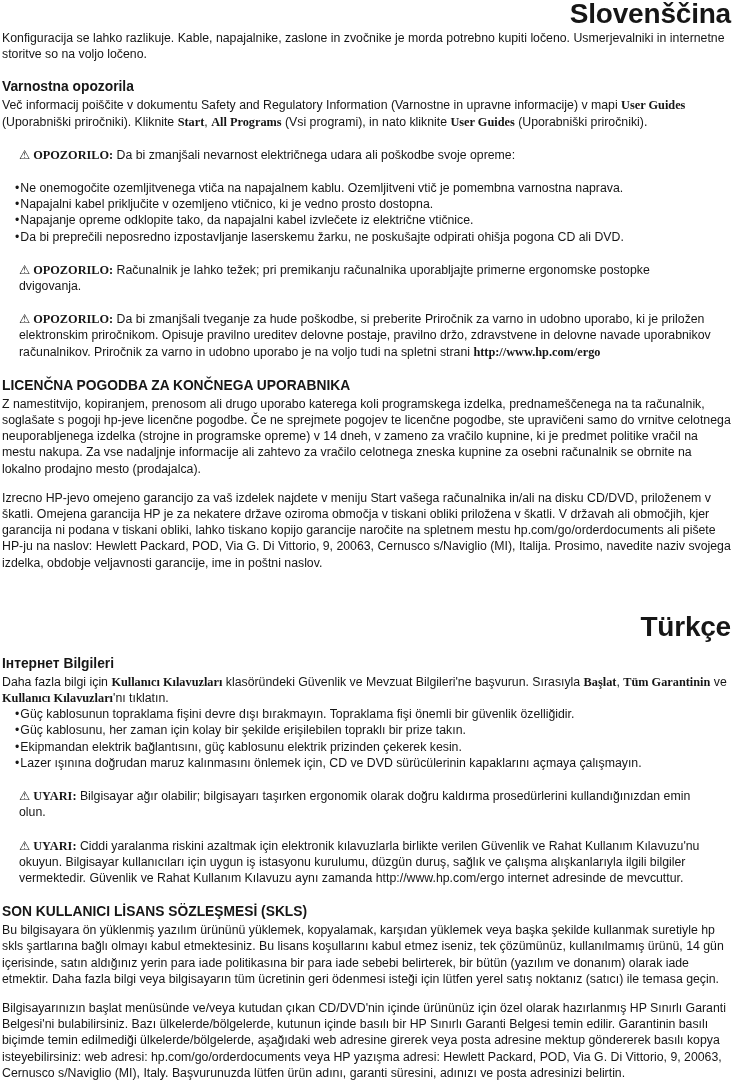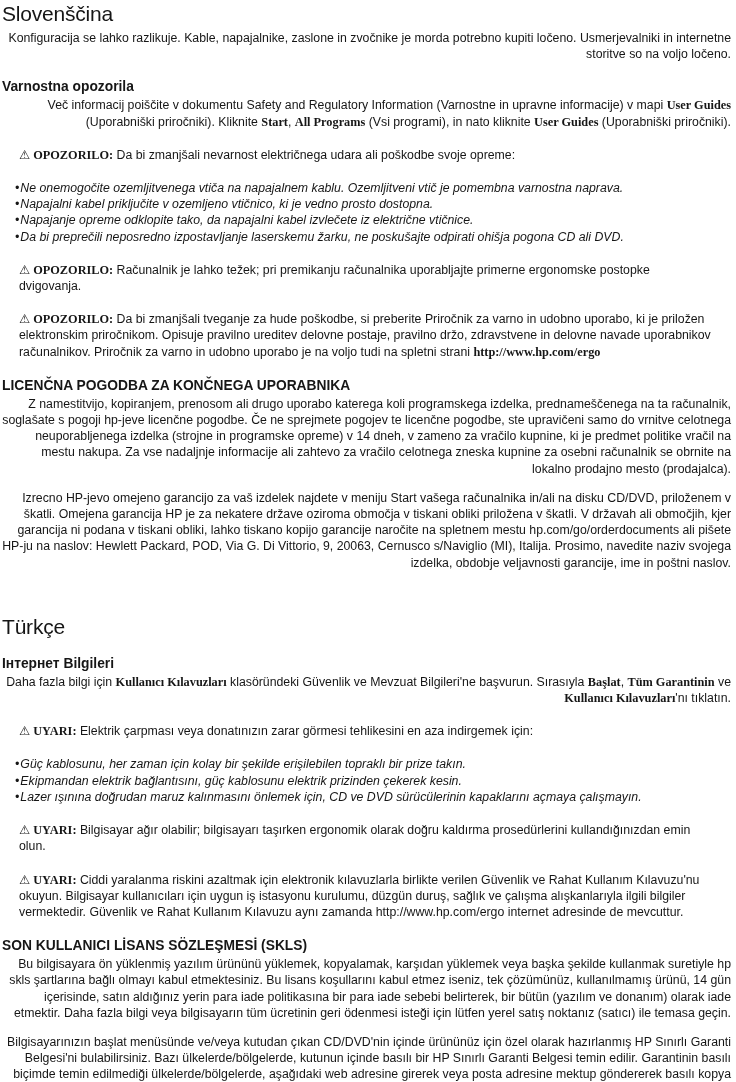--- a/index.html
+++ b/index.html
@@ -16,51 +16,51 @@
     font-size: 12.3px;
     line-height: 16.2px;
   }
   #doc {
     padding: 2px 5px 0 2px;
   }
   .lang-section + .lang-section {
     margin-top: 44px;
   }
   .lang-title {
-    font-size: 21px;
+    font-size: 28px;
     line-height: 24px;
-    font-weight: normal;
+    font-weight: bold;
     margin: 0 0 4px 0;
     letter-spacing: -0.2px;
+    text-align: right;
   }
   .sub-heading {
     font-size: 13.8px;
     line-height: 17px;
     font-weight: bold;
     margin: 16px 0 2px 0;
   }
-  .para { margin: 0; text-align: right; }
+  .para { margin: 0; }
   .para.spaced { margin-top: 13px; }
   .warning { margin: 17px; }
   .warn-icon {
     font-family: "DejaVu Sans", sans-serif;
     font-size: 12.5px;
     margin-right: 3px;
   }
   .b { font-weight: bold; font-family: Liberation Serif, serif; }
   .i { }
   .bullets {
     list-style: none;
     margin: 0;
     padding: 0 0 0 13px;
   }
   .bullets li {
     text-indent: -7px;
     padding-left: 7px;
-    font-style: italic;
   }
   .bullets li .bullet-glyph { margin-right: 1px; }
 </style>
 </head>
 <body>
 
 <main id="doc">
     <section class="lang-section">
       <h1 class="lang-title">Slovenščina</h1>
       <p class="para">Konfiguracija se lahko razlikuje. Kable, napajalnike, zaslone in zvočnike je morda potrebno kupiti ločeno. Usmerjevalniki in internetne storitve so na voljo ločeno.</p>
@@ -76,22 +76,22 @@
       <p class="warning"><span class="warn-icon">⚠</span><span class="b">OPOZORILO:</span> Računalnik je lahko težek; pri premikanju računalnika uporabljajte primerne ergonomske postopke dvigovanja.</p>
       <p class="warning"><span class="warn-icon">⚠</span><span class="b">OPOZORILO:</span> Da bi zmanjšali tveganje za hude poškodbe, si preberite <span class="i">Priročnik za varno in udobno uporabo</span>, ki je priložen elektronskim priročnikom. Opisuje pravilno ureditev delovne postaje, pravilno držo, zdravstvene in delovne navade uporabnikov računalnikov. <span class="i">Priročnik za varno in udobno uporabo</span> je na voljo tudi na spletni strani <span class="b">http://www.hp.com/ergo</span></p>
       <h2 class="sub-heading">LICENČNA POGODBA ZA KONČNEGA UPORABNIKA</h2>
       <p class="para">Z namestitvijo, kopiranjem, prenosom ali drugo uporabo katerega koli programskega izdelka, prednameščenega na ta računalnik, soglašate s pogoji hp-jeve licenčne pogodbe. Če ne sprejmete pogojev te licenčne pogodbe, ste upravičeni samo do vrnitve celotnega neuporabljenega izdelka (strojne in programske opreme) v 14 dneh, v zameno za vračilo kupnine, ki je predmet politike vračil na mestu nakupa. Za vse nadaljnje informacije ali zahtevo za vračilo celotnega zneska kupnine za osebni računalnik se obrnite na lokalno prodajno mesto (prodajalca).</p>
       <p class="para spaced">Izrecno HP-jevo omejeno garancijo za vaš izdelek najdete v meniju Start vašega računalnika in/ali na disku CD/DVD, priloženem v škatli. Omejena garancija HP je za nekatere države oziroma območja v tiskani obliki priložena v škatli. V državah ali območjih, kjer garancija ni podana v tiskani obliki, lahko tiskano kopijo garancije naročite na spletnem mestu hp.com/go/orderdocuments ali pišete HP-ju na naslov: Hewlett Packard, POD, Via G. Di Vittorio, 9, 20063, Cernusco s/Naviglio (MI), Italija. Prosimo, navedite naziv svojega izdelka, obdobje veljavnosti garancije, ime in poštni naslov.</p>
     </section>
     <section class="lang-section">
       <h1 class="lang-title">Türkçe</h1>
       <h2 class="sub-heading">Інтернет Bilgileri</h2>
       <p class="para">Daha fazla bilgi için <span class="b">Kullanıcı Kılavuzları</span> klasöründeki <span class="i">Güvenlik ve Mevzuat Bilgileri</span>'ne başvurun. Sırasıyla <span class="b">Başlat</span>, <span class="b">Tüm Garantinin</span> ve <span class="b">Kullanıcı Kılavuzları</span>'nı tıklatın.</p>
-      <p class="warning"><span class="warn-icon">⚠</span><span class="b">UYARI:</span> Elektrik çarpması veya donatınızın zarar görmesi tehlikesini en aza indirgemek için:</p>
       <ul class="bullets">
+        <li><span class="bullet-glyph">•</span>Güç kablosunun topraklama fişini devre dışı bırakmayın. Topraklama fişi önemli bir güvenlik özelliğidir.</li>
         <li><span class="bullet-glyph">•</span>Güç kablosunu, her zaman için kolay bir şekilde erişilebilen topraklı bir prize takın.</li>
         <li><span class="bullet-glyph">•</span>Ekipmandan elektrik bağlantısını, güç kablosunu elektrik prizinden çekerek kesin.</li>
         <li><span class="bullet-glyph">•</span>Lazer ışınına doğrudan maruz kalınmasını önlemek için, CD ve DVD sürücülerinin kapaklarını açmaya çalışmayın.</li>
       </ul>
       <p class="warning"><span class="warn-icon">⚠</span><span class="b">UYARI:</span> Bilgisayar ağır olabilir; bilgisayarı taşırken ergonomik olarak doğru kaldırma prosedürlerini kullandığınızdan emin olun.</p>
       <p class="warning"><span class="warn-icon">⚠</span><span class="b">UYARI:</span> Ciddi yaralanma riskini azaltmak için elektronik kılavuzlarla birlikte verilen Güvenlik ve Rahat Kullanım Kılavuzu'nu okuyun. Bilgisayar kullanıcıları için uygun iş istasyonu kurulumu, düzgün duruş, sağlık ve çalışma alışkanlarıyla ilgili bilgiler vermektedir. Güvenlik ve Rahat Kullanım Kılavuzu aynı zamanda http://www.hp.com/ergo internet adresinde de mevcuttur.</p>
       <h2 class="sub-heading">SON KULLANICI LİSANS SÖZLEŞMESİ (SKLS)</h2>
       <p class="para">Bu bilgisayara ön yüklenmiş yazılım ürününü yüklemek, kopyalamak, karşıdan yüklemek veya başka şekilde kullanmak suretiyle hp skls şartlarına bağlı olmayı kabul etmektesiniz. Bu lisans koşullarını kabul etmez iseniz, tek çözümünüz, kullanılmamış ürünü, 14 gün içerisinde, satın aldığınız yerin para iade politikasına bir para iade sebebi belirterek, bir bütün (yazılım ve donanım) olarak iade etmektir. Daha fazla bilgi veya bilgisayarın tüm ücretinin geri ödenmesi isteği için lütfen yerel satış noktanız (satıcı) ile temasa geçin.</p>
       <p class="para spaced">Bilgisayarınızın başlat menüsünde ve/veya kutudan çıkan CD/DVD'nin içinde ürününüz için özel olarak hazırlanmış HP Sınırlı Garanti Belgesi'ni bulabilirsiniz. Bazı ülkelerde/bölgelerde, kutunun içinde basılı bir HP Sınırlı Garanti Belgesi temin edilir. Garantinin basılı biçimde temin edilmediği ülkelerde/bölgelerde, aşağıdaki web adresine girerek veya posta adresine mektup göndererek basılı kopya isteyebilirsiniz: web adresi: hp.com/go/orderdocuments veya HP yazışma adresi: Hewlett Packard, POD, Via G. Di Vittorio, 9, 20063, Cernusco s/Naviglio (MI), Italy. Başvurunuzda lütfen ürün adını, garanti süresini, adınızı ve posta adresinizi belirtin.</p>
     </section>

